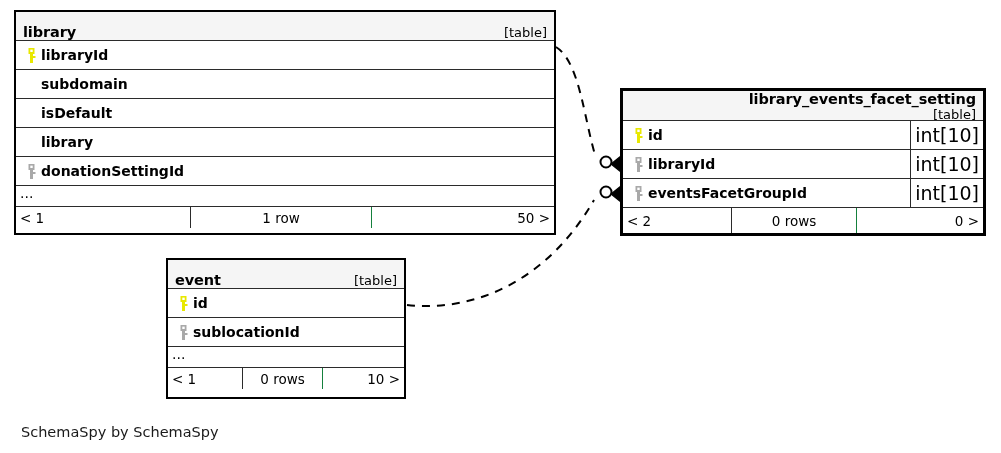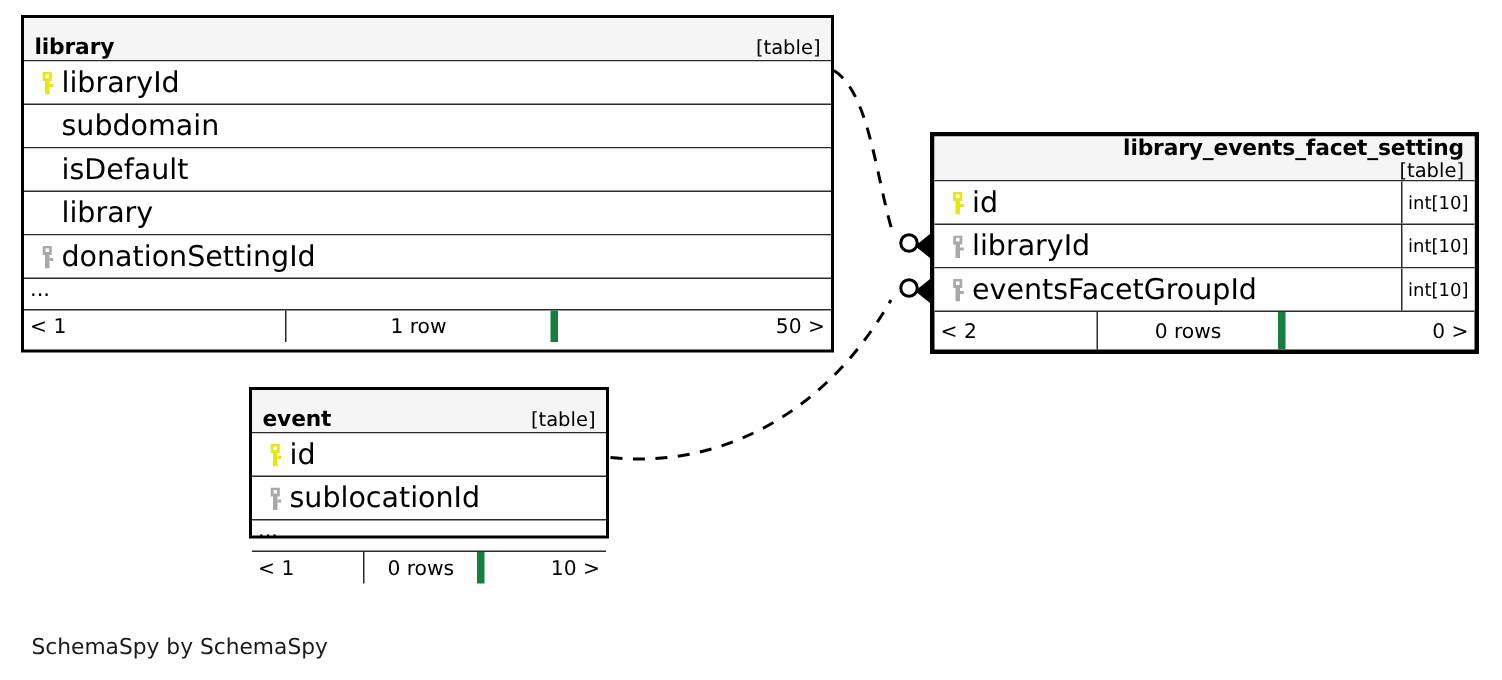--- a/index.html
+++ b/index.html
@@ -72,31 +72,32 @@
   .col-row:last-child { border-bottom: none; }
   .col-main {
     flex: 1 1 auto;
     display: flex;
     align-items: center;
     padding-left: 6px;
     min-width: 0;
     overflow: hidden;
   }
   .col-name {
-    font-size: 19px;
-    white-space: nowrap;
+    font-size: 14px;
+    white-space: nowrap;
+    font-weight: bold;
   }
   .col-type {
     flex: 0 0 auto;
     border-left: 1px solid #2b2b2b;
     align-self: stretch;
     display: flex;
     align-items: center;
     padding: 0 4px;
-    font-size: 12px;
+    font-size: 19px;
     white-space: nowrap;
     box-sizing: border-box;
   }
   .keyslot {
     width: 19px;
     flex: 0 0 19px;
     display: flex;
     align-items: center;
     justify-content: center;
   }
@@ -125,21 +126,21 @@
   }
   .footer-cell {
     font-size: 13.5px;
     display: flex;
     align-items: center;
     box-sizing: border-box;
     white-space: nowrap;
     overflow: hidden;
   }
   .footer-cell.left   { justify-content: flex-start; padding-left: 4px; }
-  .footer-cell.center { justify-content: center; border-left: 1px solid #2b2b2b; border-right: 5px solid #15803d; }
+  .footer-cell.center { justify-content: center; border-left: 1px solid #2b2b2b; border-right: 1px solid #15803d; }
   .footer-cell.right  { justify-content: flex-end; padding-right: 4px; }
 
   
   .caption {
     position: absolute;
     font-size: 14.5px;
     color: #1a1a1a;
     white-space: nowrap;
   }
 </style>
@@ -282,21 +283,21 @@
       <div class="col-type">int[10]</div>
     </div>
 
     <div class="footer-row" style="height:25px;">
       <div class="footer-cell left" style="width:108px;">&lt; 2</div>
       <div class="footer-cell center" style="width:126px;">0 rows</div>
       <div class="footer-cell right" style="width:126px;">0 &gt;</div>
     </div>
   </div>
 
-  <div class="entity" id="tbl-event" style="left:166px; top:258px; width:240px; height:101px;">
+  <div class="entity" id="tbl-event" style="left:166px; top:258px; width:240px; height:141px;">
 
     <div class="entity-header" style="height:29px;">
       <span class="entity-name">event</span>
       <span class="entity-tag">[table]</span>
     </div>
 
     <div class="col-row" style="height:29px;">
       <div class="col-main">
         <span class="keyslot">
           <svg class="key-icon" width="11" height="15" viewBox="0 0 11 15" xmlns="http://www.w3.org/2000/svg">

